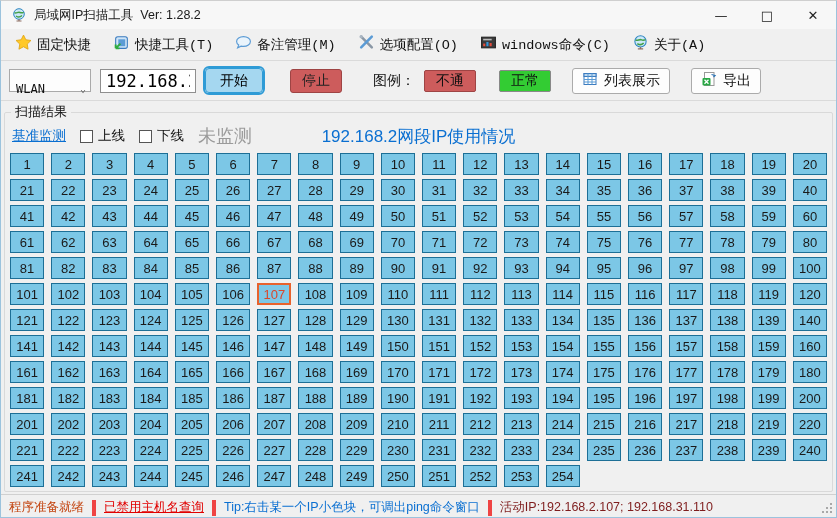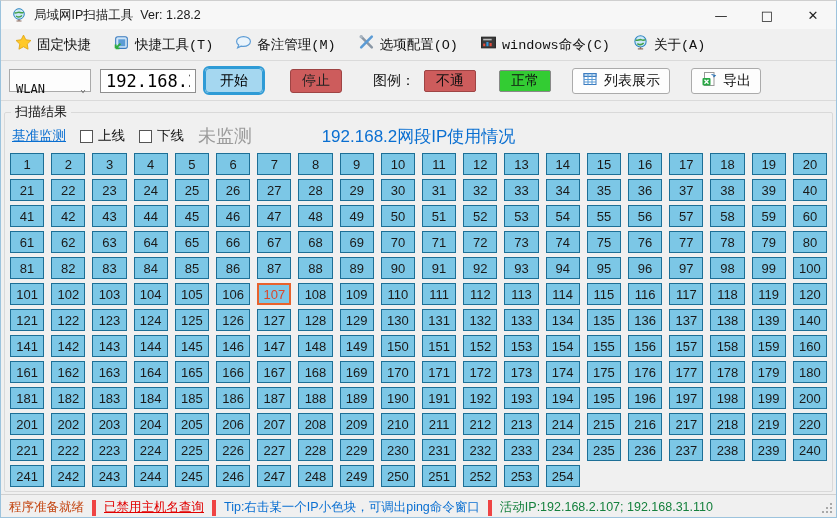--- a/index.html
+++ b/index.html
@@ -158,21 +158,21 @@
     border-top: 1px solid #d0d0d0;
     background: #f0f0f0;
     display: flex; align-items: center;
     font-size: 12.5px;
   }
   .sb-seg { padding: 0 8px; height: 16px; display: flex; align-items: center; white-space: nowrap; }
   .sb-seg + .sb-seg { border-left: 4px solid #ef4444; }
   .sb-ready { color: #c2410c; }
   .sb-hostname { color: #e00000; text-decoration: underline; }
   .sb-tip { color: var(--accent-blue); }
-  .sb-active { color: #15803d; }
+  .sb-active { color: #7f1d1d; }
   .sb-grip { margin-left: auto; margin-right: 3px; align-self: flex-end; padding-bottom: 3px; }
 </style>
 </head>
 <body>
 
 <div class="window">
 
   <div class="titlebar">
     <span class="app-ic">
       <svg viewBox="0 0 16 16">

